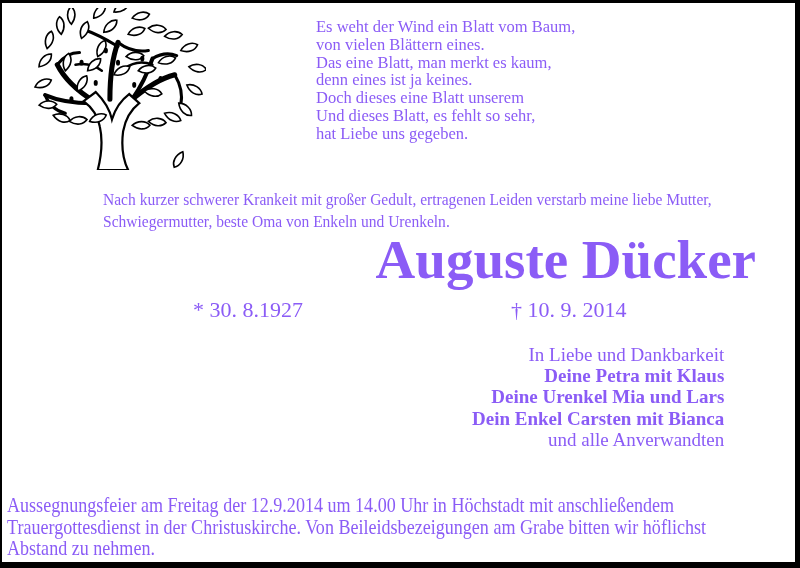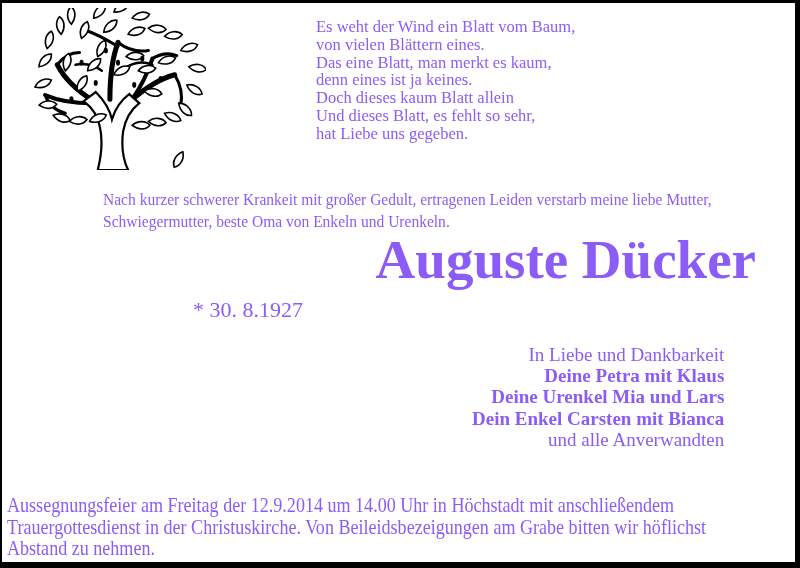--- a/index.html
+++ b/index.html
@@ -107,33 +107,34 @@
       <ellipse cx="128" cy="70" rx="2" ry="2.8"></ellipse>
       <ellipse cx="74" cy="42" rx="2" ry="2.8"></ellipse>
     </g>
   </svg>
 
   <div class="abs poem">
     <div>Es weht der Wind ein Blatt vom Baum,</div>
     <div>von vielen Blättern eines.</div>
     <div>Das eine Blatt, man merkt es kaum,</div>
     <div>denn eines ist ja keines.</div>
-    <div>Doch dieses kaum Blatt allein</div>
+    <div>Doch dieses eine Blatt unserem</div>
     <div>Und dieses Blatt, es fehlt so sehr,</div>
     <div>hat Liebe uns gegeben.</div>
   </div>
 
   <div class="abs intro">
     <div>Nach kurzer schwerer Krankeit mit großer Gedult, ertragenen Leiden verstarb meine liebe Mutter,</div>
     <div>Schwiegermutter, beste Oma von Enkeln und Urenkeln.</div>
   </div>
 
   <h1 class="abs name">Auguste Dücker</h1>
 
   <div class="abs date birth">* 30. 8.1927</div>
+  <div class="abs date death">† 10. 9. 2014</div>
 
   <div class="abs family">
     <div>In Liebe und Dankbarkeit</div>
     <div class="bold">Deine Petra mit Klaus</div>
     <div class="bold">Deine Urenkel Mia und Lars</div>
     <div class="bold">Dein Enkel Carsten mit Bianca</div>
     <div>und alle Anverwandten</div>
   </div>
 
   <div class="abs service">

